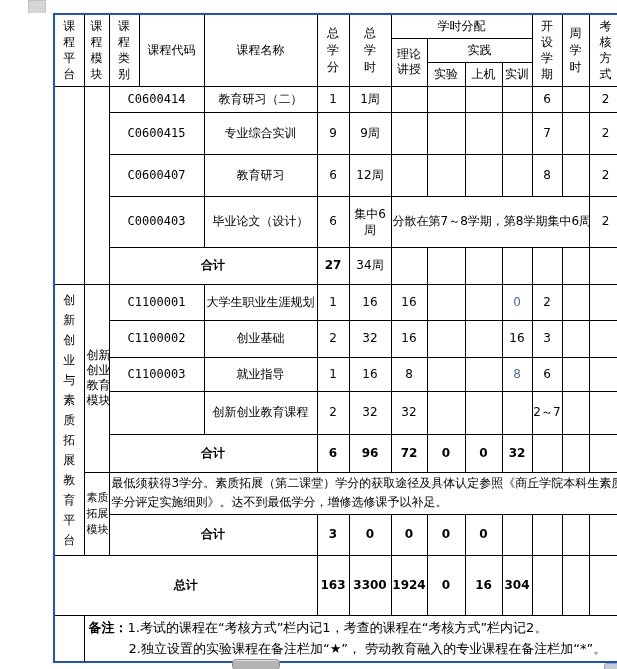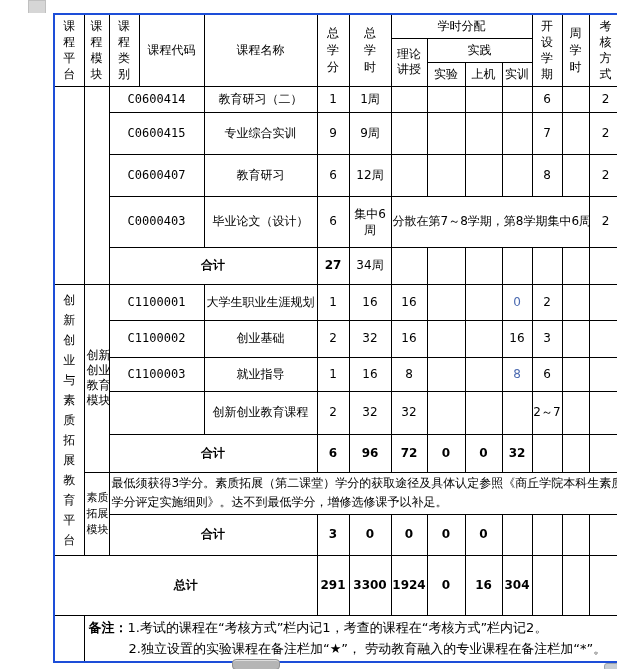--- a/index.html
+++ b/index.html
@@ -243,21 +243,21 @@
       <td class="b">0</td>
       <td></td>
       <td></td>
       <td></td>
       <td></td>
       <td></td>
     </tr>
 
     <tr style="height:60px">
       <td colspan="5" class="b">总计</td>
-      <td class="b">291</td>
+      <td class="b">163</td>
       <td class="b">3300</td>
       <td class="b">1924</td>
       <td class="b">0</td>
       <td class="b">16</td>
       <td class="b">304</td>
       <td></td>
       <td></td>
       <td></td>
       <td></td>
     </tr>

